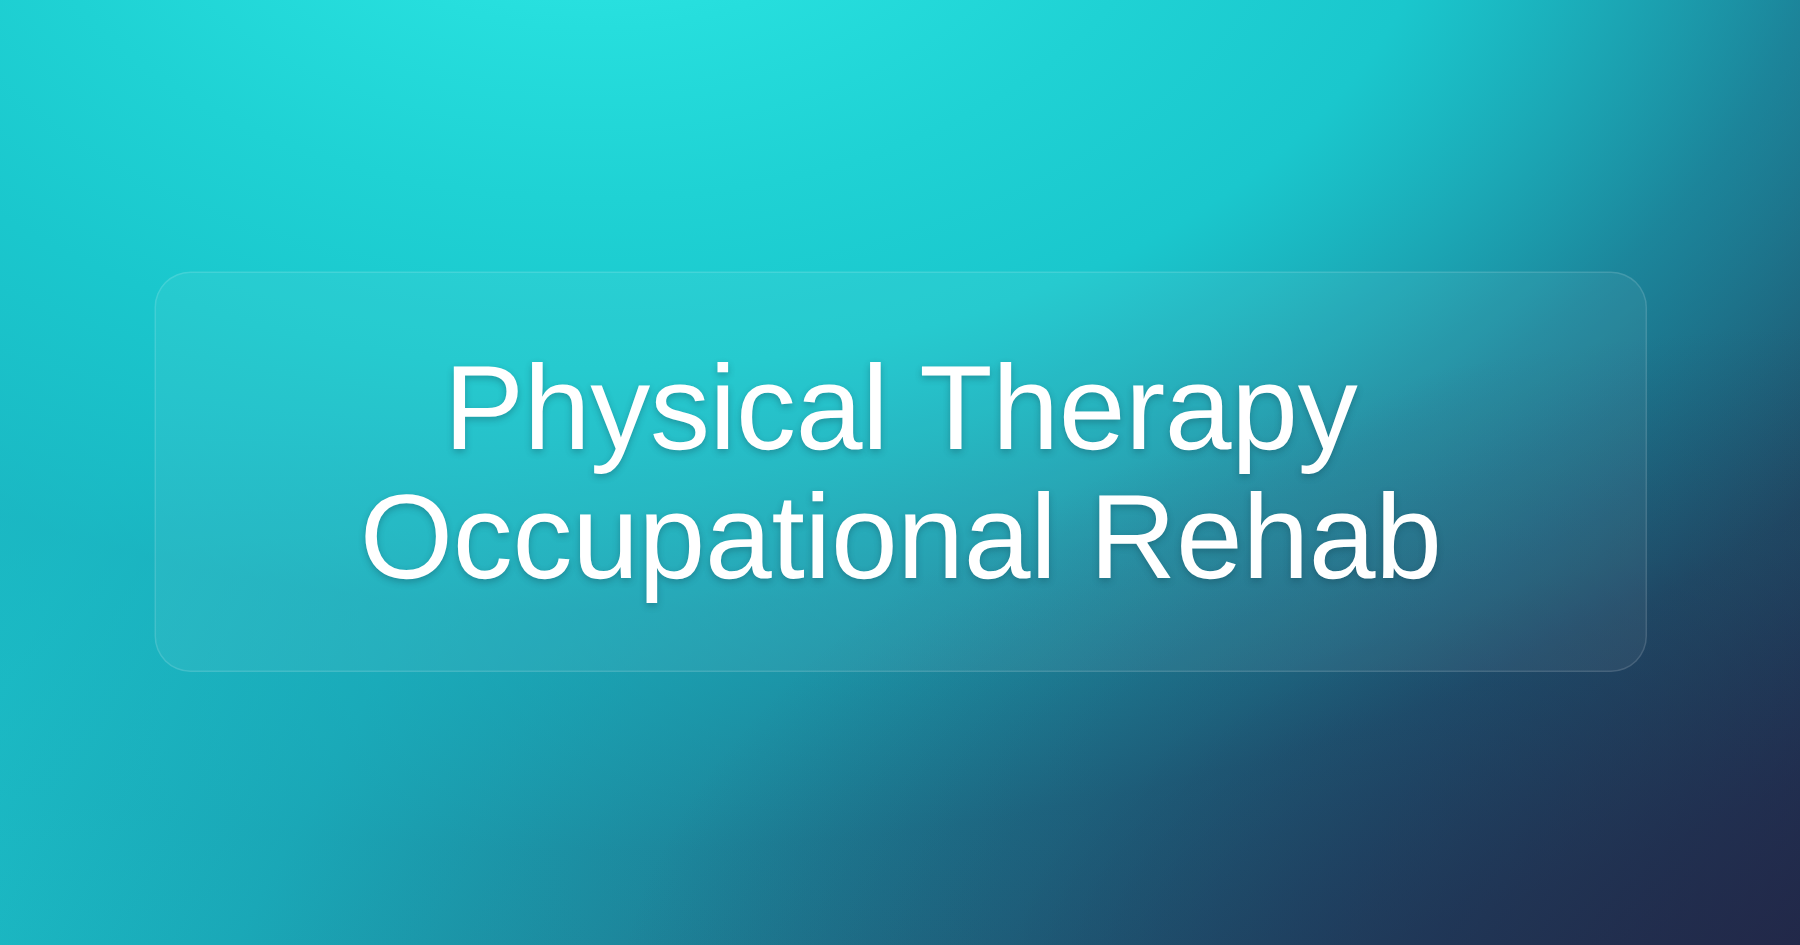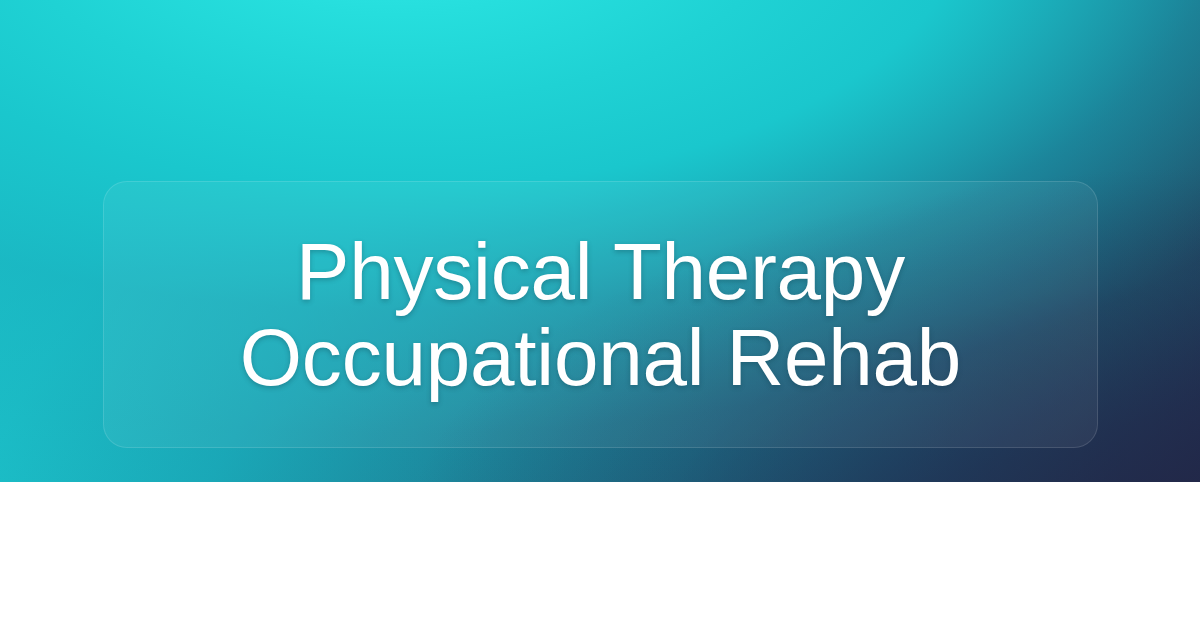--- a/index.html
+++ b/index.html
@@ -11,21 +11,21 @@
     width: 1200px;
     height: 630px;
     overflow: hidden;
     font-family: "Liberation Sans", sans-serif;
   }
 
   
   .stage {
     position: relative;
     width: 1200px;
-    height: 482px;
+    height: 630px;
     overflow: hidden;
     
     background-color: #1aa8b8;
     background-image:
       
       radial-gradient(125% 150% at 33% -18%,
         #33ecea 0%,
         #26dedd 14%,
         #1fd2d4 26%,
         #1ac7cd 38%,

